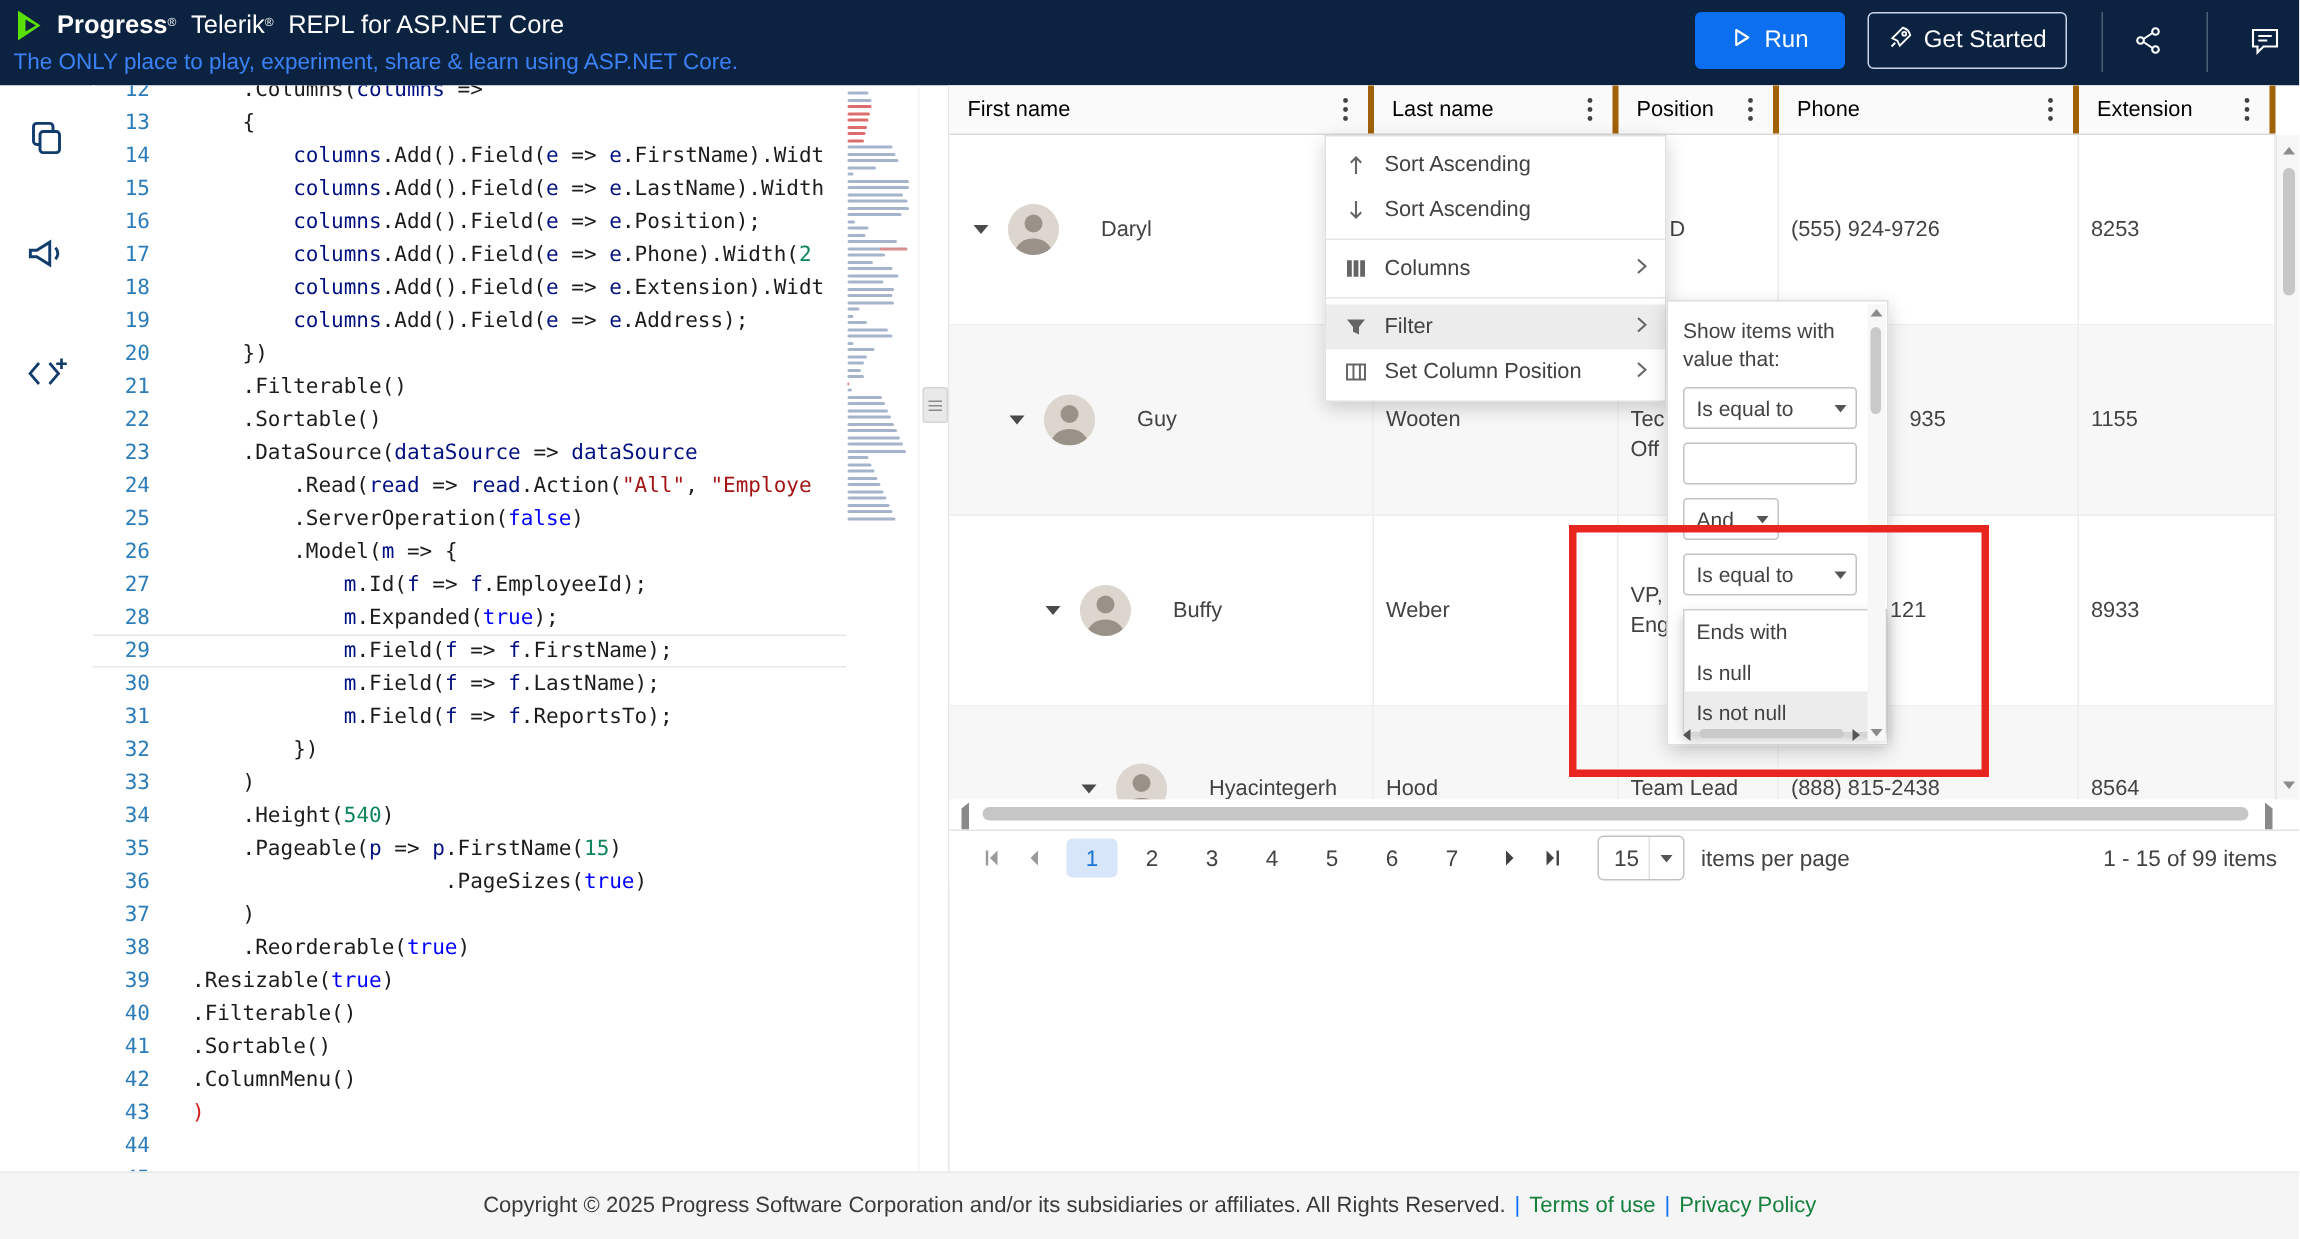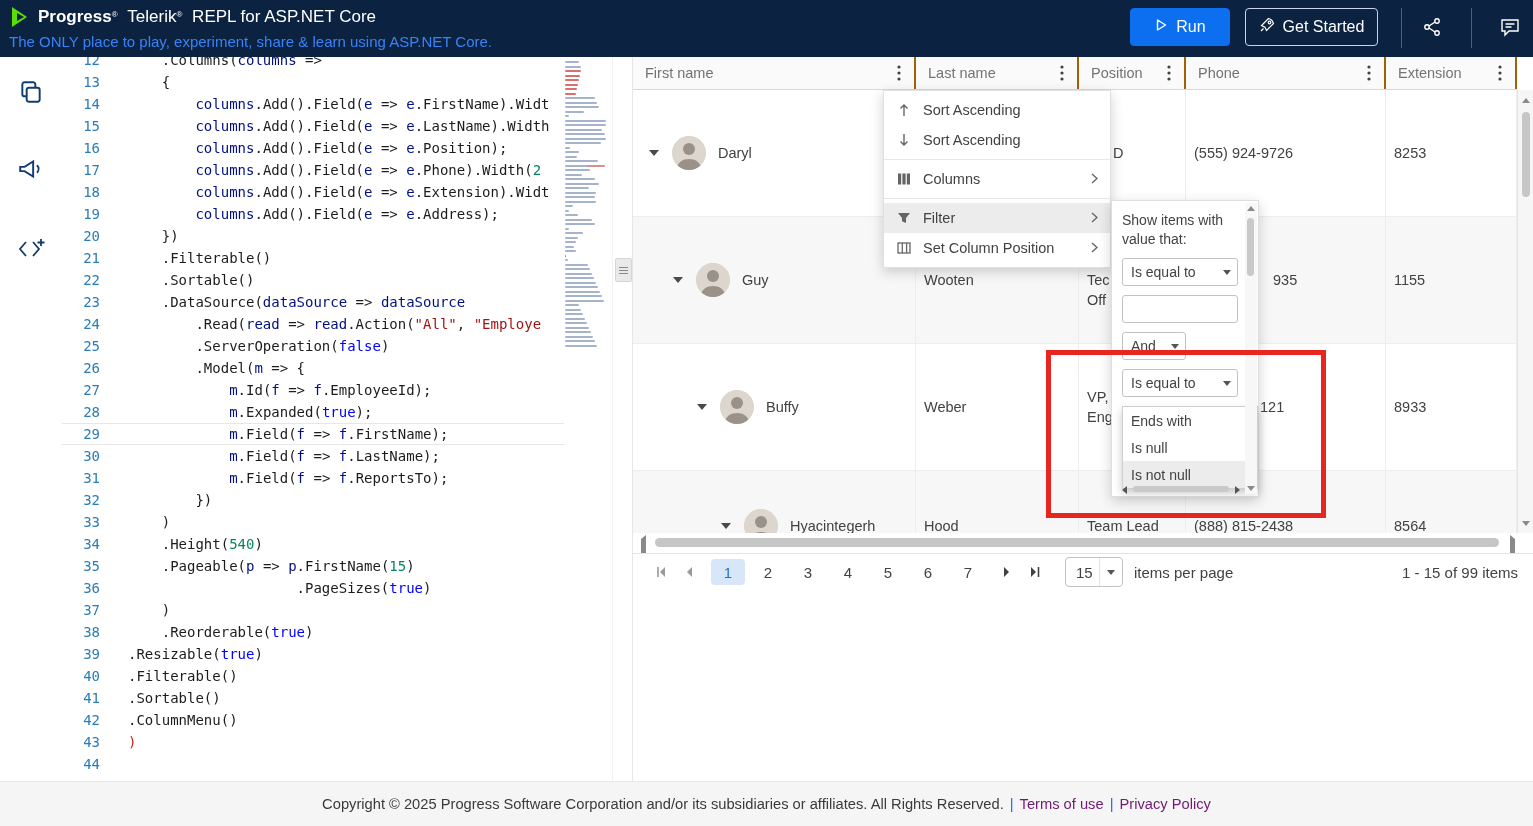--- a/index.html
+++ b/index.html
@@ -36,32 +36,32 @@
   .mm-str{background:linear-gradient(90deg,#a6b4cb 55%,#d98f8f 55%);}
   .mm-err{background:#dd6d6d;}
   .ruler{position:absolute;left:548px;top:0;width:14px;height:100%;}
   
   .splitter{position:absolute;left:612px;top:0;width:20px;height:100%;background:#fff;border-left:1px solid #f2f2f2;}
   .splitter-handle{position:absolute;left:2px;top:201px;width:15px;height:22px;background:#e9e9e9;border:1px solid #d6d6d6;border-radius:2px;display:flex;flex-direction:column;align-items:center;justify-content:center;gap:2px;cursor:col-resize;}
   .splitter-handle i{display:block;width:9px;height:1px;background:#8a8a8a;}
   
   .preview{position:absolute;left:632px;top:0;width:901px;height:100%;background:#fff;border-left:1px solid #e6e6e6;}
   .grid-header{position:absolute;top:0;left:0;width:884px;height:33px;background:#fafafa;border-bottom:1px solid #d9d9d9;display:flex;box-sizing:border-box;}
-  .gh-cell{display:flex;align-items:center;box-sizing:border-box;border-right:2px solid #a16207;padding:0 6px 0 12px;font-size:14.5px;color:#737373;}
+  .gh-cell{display:flex;align-items:center;box-sizing:border-box;border-right:4px solid #a16207;padding:0 6px 0 12px;font-size:14.5px;color:#000000;}
   .gh-label{flex:1;white-space:nowrap;overflow:hidden;}
   .dots{width:18px;display:flex;align-items:center;justify-content:center;cursor:pointer;}
   .grid-body{position:absolute;top:33px;left:0;width:884px;height:443px;overflow:hidden;}
   .grow{display:flex;border-bottom:1px solid #ededed;background:#fff;box-sizing:border-box;}
   .grow.alt{background:#f7f7f7;}
   .gc{display:flex;align-items:center;box-sizing:border-box;border-right:1px solid #ededed;padding:0 8px;font-size:14.5px;color:#424242;overflow:hidden;}
   .gc-first{padding-left:16px;}
   .indent{display:inline-block;height:1px;}
   .caret-down{width:0;height:0;border-left:5px solid transparent;border-right:5px solid transparent;border-top:6px solid #4a4a4a;margin-right:13px;flex:none;cursor:pointer;}
   .avatar{width:34px;height:34px;border-radius:50%;overflow:hidden;background:#dcd6ce;flex:none;display:inline-flex;}
-  .fname{margin-left:12px;white-space:nowrap;}
+  .fname{margin-left:28px;white-space:nowrap;}
   .gc-pos{white-space:pre-line;line-height:20px;}
   .vscroll{position:absolute;top:33px;right:0;width:17px;height:443px;background:#f6f6f6;border-left:1px solid #e6e6e6;box-sizing:border-box;}
   .vs-arrow{position:absolute;left:0;width:16px;height:16px;display:flex;align-items:center;justify-content:center;cursor:pointer;}
   .vs-up{top:2px;} .vs-dn{bottom:2px;}
   .vs-thumb{position:absolute;left:4px;top:22px;width:8px;height:85px;background:#c6c6c6;border-radius:5px;cursor:pointer;}
   .tri-up{width:0;height:0;border-left:4px solid transparent;border-right:4px solid transparent;border-bottom:5px solid #8a8a8a;}
   .tri-down{width:0;height:0;border-left:4px solid transparent;border-right:4px solid transparent;border-top:5px solid #8a8a8a;}
   .tri-left{width:0;height:0;border-top:4px solid transparent;border-bottom:4px solid transparent;border-right:5px solid #8a8a8a;}
   .tri-right{width:0;height:0;border-top:4px solid transparent;border-bottom:4px solid transparent;border-left:5px solid #8a8a8a;}
   .hscroll{position:absolute;top:476px;left:0;width:884px;height:20px;background:#fff;}
@@ -105,21 +105,21 @@
   .fp-hscroll .tri-right{position:absolute;right:0;top:1px;border-left-color:#555;}
   .fph-thumb{position:absolute;left:11px;right:11px;top:1px;height:6px;background:#c9c9c9;border-radius:3px;}
   .fp-vscroll{position:absolute;right:1px;top:2px;bottom:2px;width:12px;background:#f7f7f7;}
   .fpv-up{position:absolute;top:3px;left:2px;}
   .fpv-dn{position:absolute;bottom:3px;left:2px;}
   .fpv-thumb{position:absolute;left:2px;top:15px;width:7px;height:58px;background:#c9c9c9;border-radius:4px;}
   
   .red-box{position:absolute;left:413px;top:293px;width:280px;height:168px;border:5px solid #e8261f;z-index:10;pointer-events:none;box-sizing:border-box;}
   
   .footer{position:absolute;bottom:0;left:0;width:100%;height:45px;background:#f5f5f5;border-top:1px solid #e9e9e9;display:flex;align-items:center;justify-content:center;gap:6px;font-size:14.7px;color:#3a3a3a;box-sizing:border-box;}
-  .flink{color:#701a75;cursor:pointer;text-decoration:none;}
+  .flink{color:#15803d;cursor:pointer;text-decoration:none;}
   .pipe{color:#0d6efd;}
 </style>
 </head>
 <body>
 
 <div class="app">
 
   <header class="topbar">
     <div class="brand">
       <span><svg width="22" height="22" viewBox="0 0 22 22">

